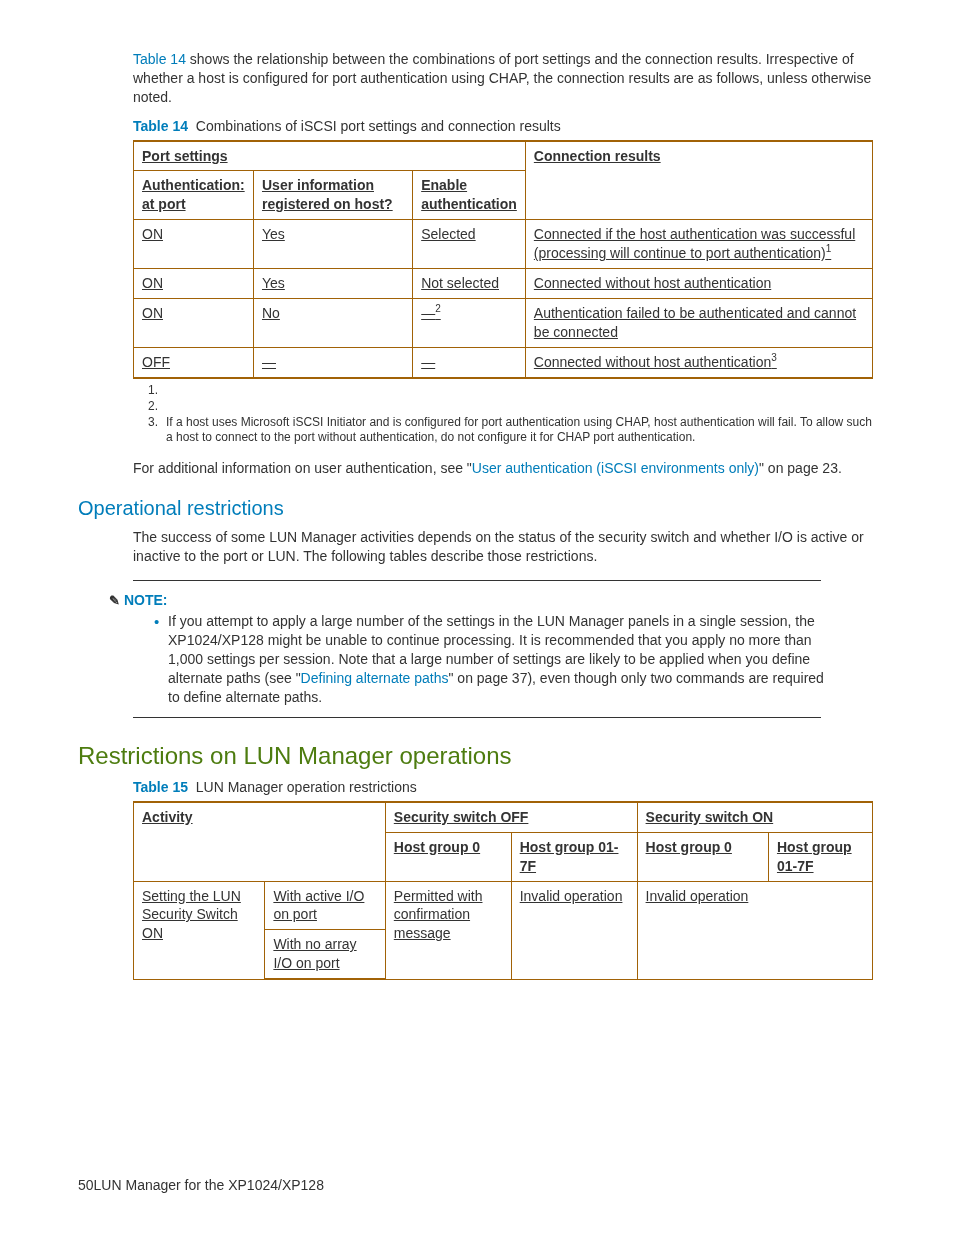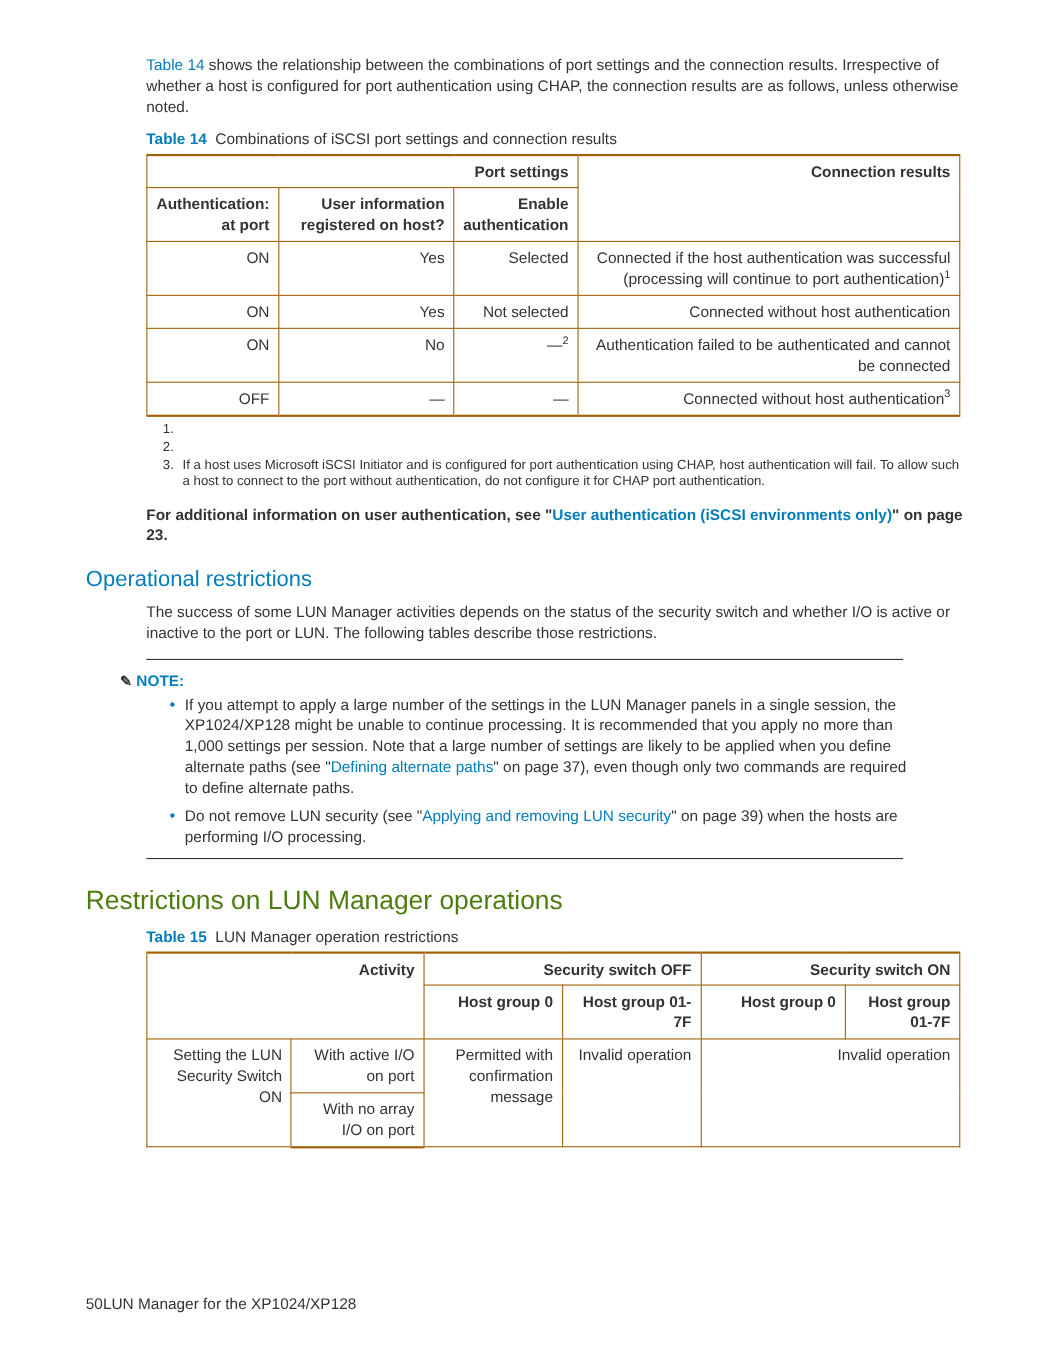--- a/index.html
+++ b/index.html
@@ -33,22 +33,23 @@
   table {
     border-collapse: collapse;
     margin-left: 55px;
     width: 740px;
     font-size: 14px;
   }
   table.t14 { margin-bottom: 4px; }
   th, td {
     border: 1px solid #a16207;
     padding: 5px 8px;
-    text-align: right;
+    text-align: left;
     vertical-align: top;
+    text-decoration: underline;
   }
   th { font-weight: bold; color: #333; }
   thead tr:first-child th { border-top-width: 2px; }
   tbody tr:last-child td { border-bottom-width: 2px; }
   .footnotes {
     margin: 2px 0 0 70px;
     font-size: 12px;
     color: #333;
   }
   .footnotes .fn { display: flex; margin-bottom: 1px; line-height: 1.25; }
@@ -162,37 +163,34 @@
     </div>
   <div class="fn">
       <span class="num">2.</span>
     </div>
   <div class="fn">
       <span class="num">3.</span>
       <span>If a host uses Microsoft iSCSI Initiator and is configured for port authentication using CHAP, host authentication will fail. To allow such a host to connect to the port without authentication, do not configure it for CHAP port authentication.</span>
     </div>
 </div>
 
-<p class="para indent-block" style="margin-top:14px;font-weight:bold;">
+<p class="para indent-block" style="margin-top:14px;">
   <span>For additional information on user authentication, see "</span><span class="link">User authentication (iSCSI environments only)</span><span>" on page 23.</span>
 </p>
 
 <h1 class="section">Operational restrictions</h1>
 <p class="para indent-block">The success of some LUN Manager activities depends on the status of the security switch and whether I/O is active or inactive to the port or LUN. The following tables describe those restrictions.</p>
 
 <hr class="note-rule">
 <p class="note-label">
   <span class="note-icon">✎</span><span>NOTE:</span>
 </p>
 <ul class="note-list">
   <li>
     <span>If you attempt to apply a large number of the settings in the LUN Manager panels in a single session, the XP1024/XP128 might be unable to continue processing. It is recommended that you apply no more than 1,000 settings per session. Note that a large number of settings are likely to be applied when you define alternate paths (see "</span><span class="link">Defining alternate paths</span><span>" on page 37), even though only two commands are required to define alternate paths.</span>
-  </li>
-  <li>
-    <span>Do not remove LUN security (see "</span><span class="link">Applying and removing LUN security</span><span>" on page 39) when the hosts are performing I/O processing.</span>
   </li>
 </ul>
 <hr class="note-rule" style="margin-top:10px;">
 
 <h2 class="subsection">Restrictions on LUN Manager operations</h2>
 
 <p class="table-title">
   <span class="hp-blue">Table 15</span>&nbsp;&nbsp;<span>LUN Manager operation restrictions</span>
 </p>
 

